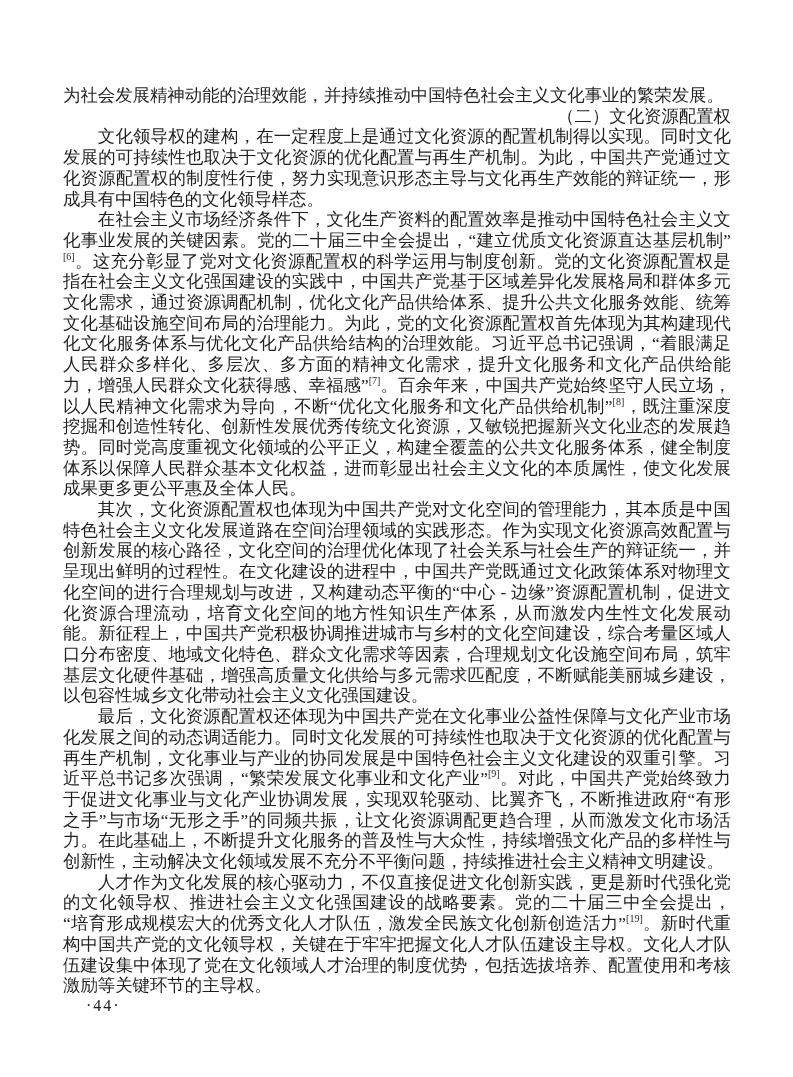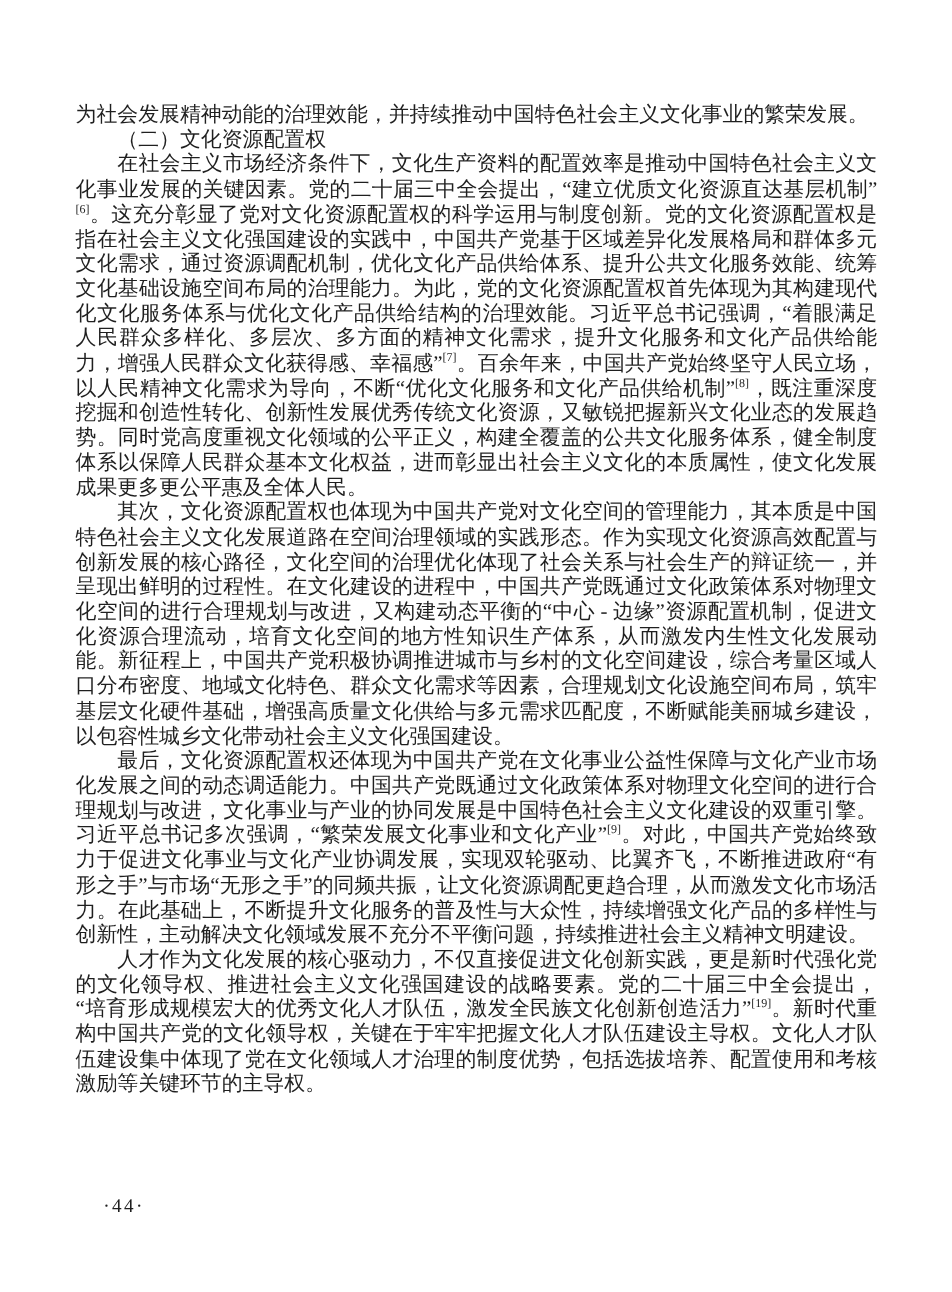--- a/index.html
+++ b/index.html
@@ -35,21 +35,21 @@
     line-height: 20.7px;
     text-align: justify;
     text-justify: inter-ideograph;
     word-break: break-all;
     color: #1f1f1f;
   }
   .article-body p.indent {
     text-indent: 2em;
   }
   .article-body p.heading {
-    text-align: left;
+    text-align: right;
   }
   sup.footnote-ref {
     font-size: 10px;
     line-height: 0;
     vertical-align: super;
     letter-spacing: 0;
   }
   .page-number {
     position: absolute;
     left: 86px;
@@ -61,19 +61,20 @@
     font-family: Liberation Serif, serif;
   }
 </style>
 </head>
 <body>
 
 <div class="page">
   <div class="article-body" id="article-body">
       <p class="body"><span>为社会发展精神动能的治理效能，并持续推动中国特色社会主义文化事业的繁荣发展。</span></p>
       <p class="heading indent"><span>（二）文化资源配置权</span></p>
+      <p class="body indent"><span>文化领导权的建构，在一定程度上是通过文化资源的配置机制得以实现。同时文化发展的可持续性也取决于文化资源的优化配置与再生产机制。为此，中国共产党通过文化资源配置权的制度性行使，努力实现意识形态主导与文化再生产效能的辩证统一，形成具有中国特色的文化领导样态。</span></p>
       <p class="body indent"><span>在社会主义市场经济条件下，文化生产资料的配置效率是推动中国特色社会主义文化事业发展的关键因素。党的二十届三中全会提出，“建立优质文化资源直达基层机制”</span><sup class="footnote-ref">[6]</sup><span>。这充分彰显了党对文化资源配置权的科学运用与制度创新。党的文化资源配置权是指在社会主义文化强国建设的实践中，中国共产党基于区域差异化发展格局和群体多元文化需求，通过资源调配机制，优化文化产品供给体系、提升公共文化服务效能、统筹文化基础设施空间布局的治理能力。为此，党的文化资源配置权首先体现为其构建现代化文化服务体系与优化文化产品供给结构的治理效能。习近平总书记强调，“着眼满足人民群众多样化、多层次、多方面的精神文化需求，提升文化服务和文化产品供给能力，增强人民群众文化获得感、幸福感”</span><sup class="footnote-ref">[7]</sup><span>。百余年来，中国共产党始终坚守人民立场，以人民精神文化需求为导向，不断“优化文化服务和文化产品供给机制”</span><sup class="footnote-ref">[8]</sup><span>，既注重深度挖掘和创造性转化、创新性发展优秀传统文化资源，又敏锐把握新兴文化业态的发展趋势。同时党高度重视文化领域的公平正义，构建全覆盖的公共文化服务体系，健全制度体系以保障人民群众基本文化权益，进而彰显出社会主义文化的本质属性，使文化发展成果更多更公平惠及全体人民。</span></p>
       <p class="body indent"><span>其次，文化资源配置权也体现为中国共产党对文化空间的管理能力，其本质是中国特色社会主义文化发展道路在空间治理领域的实践形态。作为实现文化资源高效配置与创新发展的核心路径，文化空间的治理优化体现了社会关系与社会生产的辩证统一，并呈现出鲜明的过程性。在文化建设的进程中，中国共产党既通过文化政策体系对物理文化空间的进行合理规划与改进，又构建动态平衡的“中心 - 边缘”资源配置机制，促进文化资源合理流动，培育文化空间的地方性知识生产体系，从而激发内生性文化发展动能。新征程上，中国共产党积极协调推进城市与乡村的文化空间建设，综合考量区域人口分布密度、地域文化特色、群众文化需求等因素，合理规划文化设施空间布局，筑牢基层文化硬件基础，增强高质量文化供给与多元需求匹配度，不断赋能美丽城乡建设，以包容性城乡文化带动社会主义文化强国建设。</span></p>
-      <p class="body indent"><span>最后，文化资源配置权还体现为中国共产党在文化事业公益性保障与文化产业市场化发展之间的动态调适能力。中国共产党既通过文化政策体系对物理文化空间的进行合理规划与改进，文化事业与产业的协同发展是中国特色社会主义文化建设的双重引擎。习近平总书记多次强调，“繁荣发展文化事业和文化产业”</span><sup class="footnote-ref">[9]</sup><span>。对此，中国共产党始终致力于促进文化事业与文化产业协调发展，实现双轮驱动、比翼齐飞，不断推进政府“有形之手”与市场“无形之手”的同频共振，让文化资源调配更趋合理，从而激发文化市场活力。在此基础上，不断提升文化服务的普及性与大众性，持续增强文化产品的多样性与创新性，主动解决文化领域发展不充分不平衡问题，持续推进社会主义精神文明建设。</span></p>
+      <p class="body indent"><span>最后，文化资源配置权还体现为中国共产党在文化事业公益性保障与文化产业市场化发展之间的动态调适能力。同时文化发展的可持续性也取决于文化资源的优化配置与再生产机制，文化事业与产业的协同发展是中国特色社会主义文化建设的双重引擎。习近平总书记多次强调，“繁荣发展文化事业和文化产业”</span><sup class="footnote-ref">[9]</sup><span>。对此，中国共产党始终致力于促进文化事业与文化产业协调发展，实现双轮驱动、比翼齐飞，不断推进政府“有形之手”与市场“无形之手”的同频共振，让文化资源调配更趋合理，从而激发文化市场活力。在此基础上，不断提升文化服务的普及性与大众性，持续增强文化产品的多样性与创新性，主动解决文化领域发展不充分不平衡问题，持续推进社会主义精神文明建设。</span></p>
       <p class="body indent"><span>人才作为文化发展的核心驱动力，不仅直接促进文化创新实践，更是新时代强化党的文化领导权、推进社会主义文化强国建设的战略要素。党的二十届三中全会提出，“培育形成规模宏大的优秀文化人才队伍，激发全民族文化创新创造活力”</span><sup class="footnote-ref">[19]</sup><span>。新时代重构中国共产党的文化领导权，关键在于牢牢把握文化人才队伍建设主导权。文化人才队伍建设集中体现了党在文化领域人才治理的制度优势，包括选拔培养、配置使用和考核激励等关键环节的主导权。</span></p>
     </div>
   <div class="page-number">·44·</div>
 </div>
 
 </body></html>

